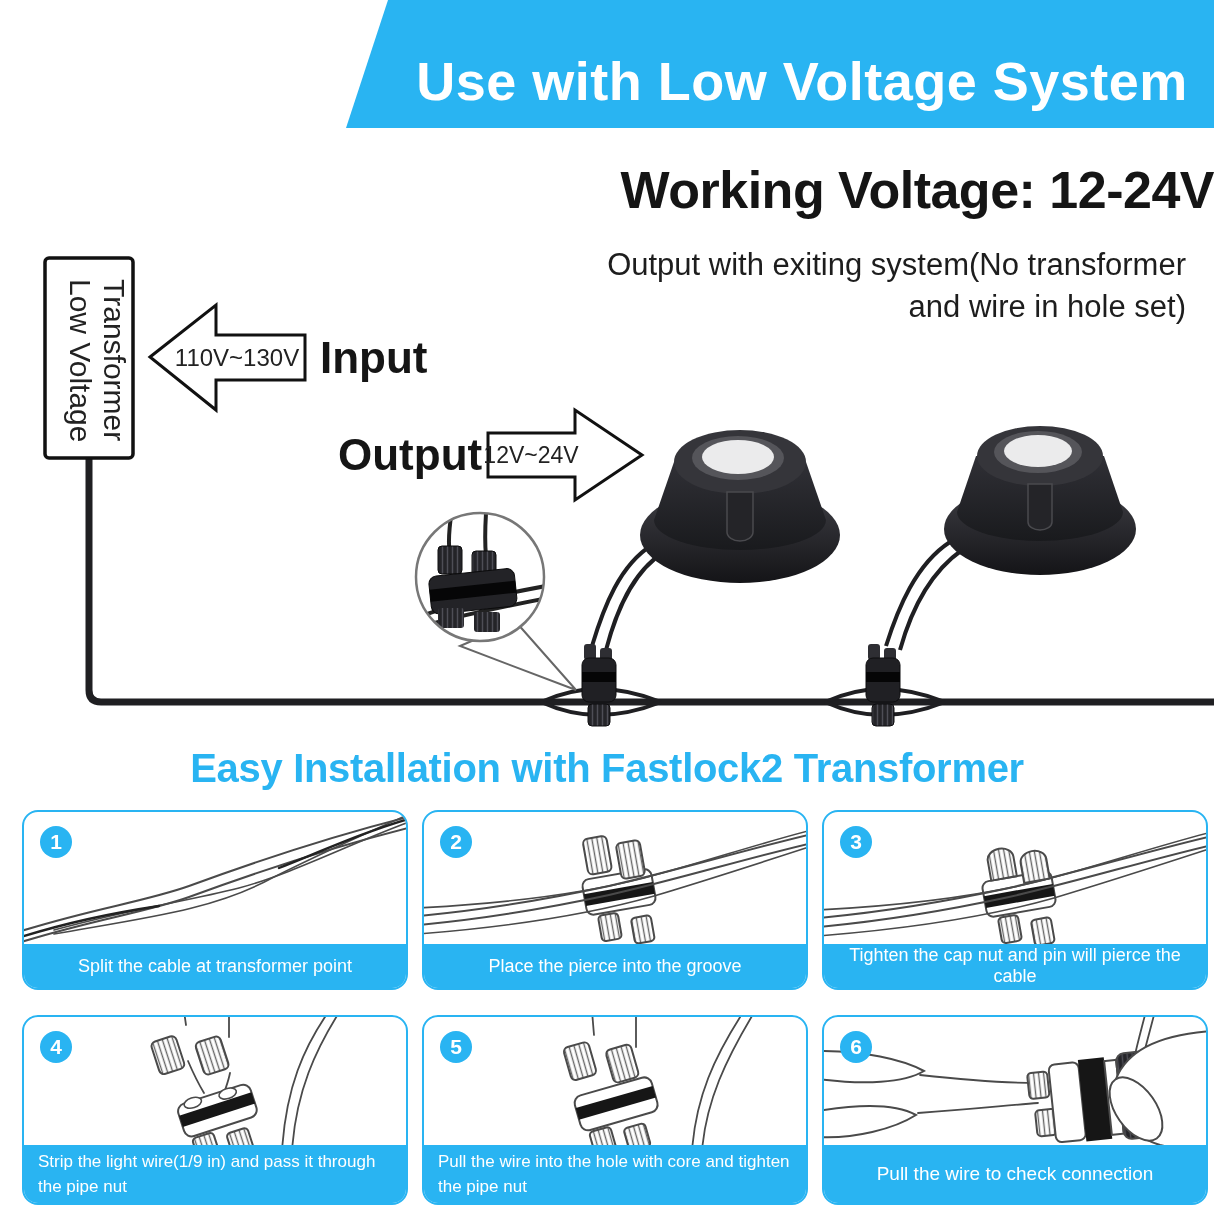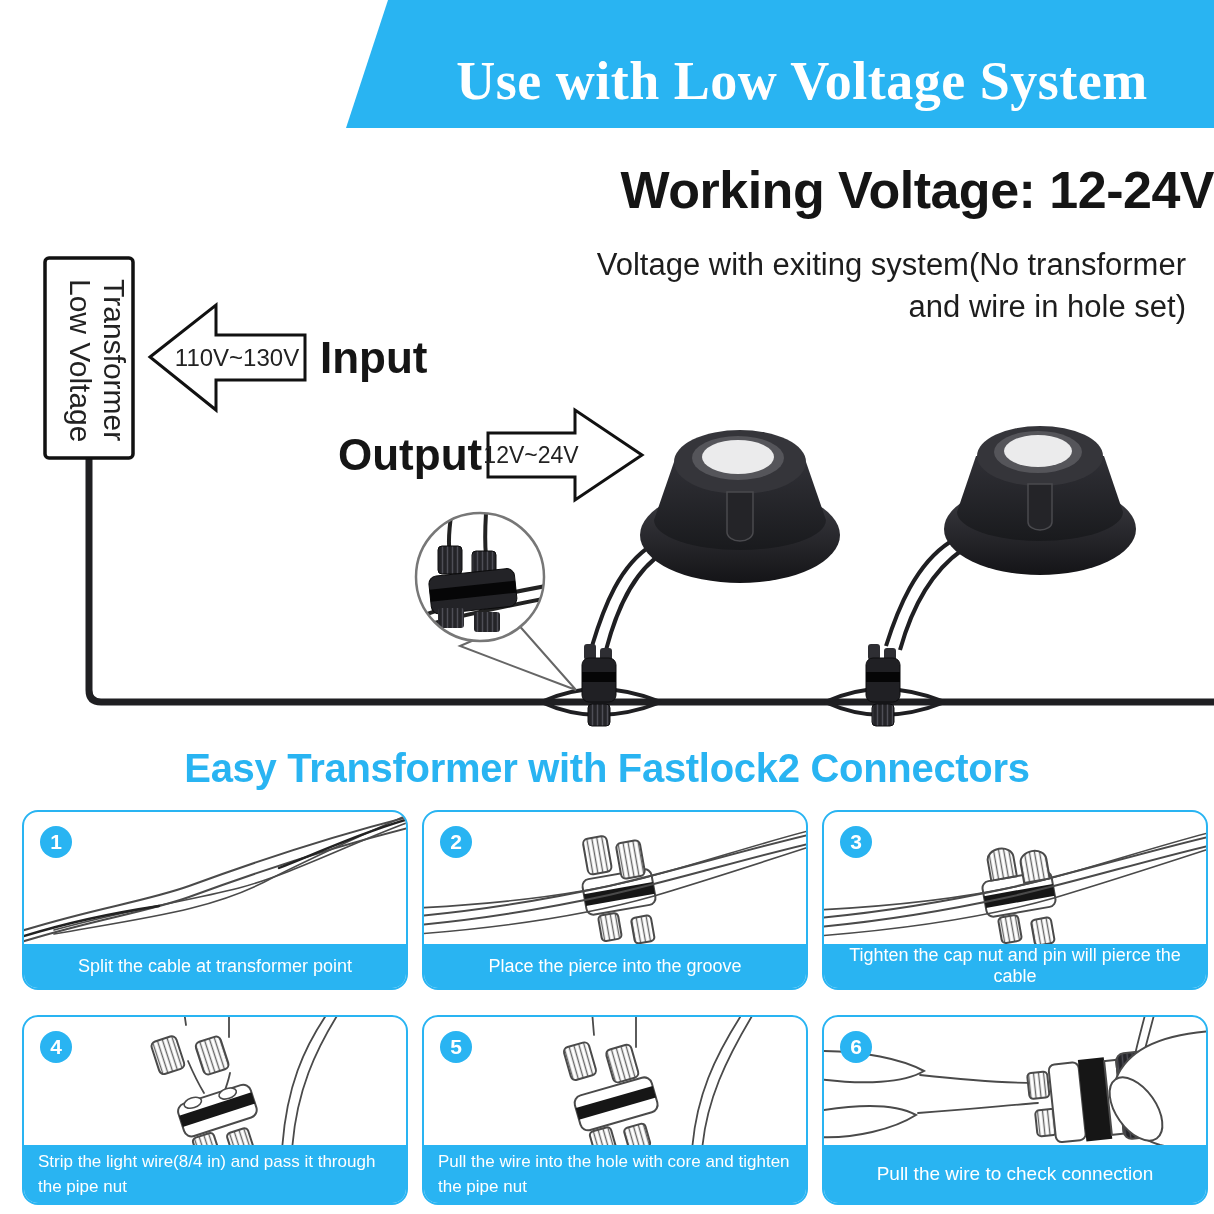--- a/index.html
+++ b/index.html
@@ -9,21 +9,21 @@
   }
   
   .banner{
     position:absolute;left:0;top:0;width:1214px;height:128px;
     background:#29b4f2;
     clip-path:polygon(388px 0,1214px 0,1214px 128px,346px 128px);
   }
   .banner-title{
     position:absolute;left:390px;top:0;width:824px;height:162px;
     display:flex;align-items:center;justify-content:center;
-    color:#ffffff;font-size:54px;font-weight:bold;letter-spacing:.5px;white-space:nowrap;font-family:Liberation Serif, serif;
+    color:#ffffff;font-size:54px;font-weight:bold;letter-spacing:.5px;white-space:nowrap;
   }
   
   .wv-heading{
     position:absolute;right:0;top:160px;width:1198px;text-align:right;
     font-size:52px;font-weight:bold;color:#151515;letter-spacing:-.5px;white-space:nowrap;
   }
   .wv-sub{
     position:absolute;right:28px;top:244px;width:1186px;text-align:right;
     font-size:31px;color:#1d1d1d;line-height:42px;
   }
@@ -62,21 +62,21 @@
   }
 </style>
 </head>
 <body>
 
 <div class="banner"></div>
 <div class="banner-title">Use with Low Voltage System</div>
 
 <div class="wv-heading">Working Voltage: 12-24V</div>
 <div class="wv-sub">
-  <div>Voltage with exiting system(No transformer</div>
+  <div>Output with exiting system(No transformer</div>
   <div>and wire in hole set)</div>
 </div>
 
 <svg class="diagram" viewBox="0 230 1214 510">
   <defs>
     <linearGradient id="gFlange" x1="0" y1="0" x2="0" y2="1">
       <stop offset="0" stop-color="#3f3f45"></stop>
         <stop offset="1" stop-color="#141417"></stop>
     </linearGradient>
     <linearGradient id="gBody" x1="0" y1="0" x2="0" y2="1">
@@ -180,21 +180,21 @@
         <rect x="430" y="572" width="86" height="38" rx="8" fill="#232327" stroke="#0b0b0c"></rect>
         <rect x="430" y="585" width="86" height="12" fill="#060607"></rect>
       </g>
       <rect x="438" y="608" width="26" height="20" rx="3" fill="url(#ribsDark)"></rect>
       <rect x="474" y="612" width="26" height="20" rx="3" fill="url(#ribsDark)"></rect>
     </g>
     <circle cx="480" cy="577" r="64" fill="none" stroke="#777" stroke-width="2.5"></circle>
   </g>
 </svg>
 
-<div class="section-heading">Easy Transformer with Fastlock2 Connectors</div>
+<div class="section-heading">Easy Installation with Fastlock2 Transformer</div>
 
 <div class="grid">
 
   <div class="panel">
     <div class="badge">1</div>
     <div class="art">
       <svg viewBox="0 0 382 132">
         <g fill="none" stroke="#4a4a4a" stroke-width="2" stroke-linecap="round">
           <path d="M-6,120 C70,96 120,90 165,74 C225,52 300,26 388,4"></path>
           <path d="M-6,131 C70,107 120,101 165,85 C225,63 300,37 388,15"></path>
@@ -275,21 +275,21 @@
           <rect x="192" y="22" width="26" height="34" rx="5" fill="url(#ribs)" stroke="#4a4a4a" stroke-width="2"></rect>
           <rect x="155" y="76" width="76" height="34" rx="8" fill="#fff" stroke="#4a4a4a" stroke-width="2"></rect>
           <rect x="155" y="86" width="76" height="12" fill="#161616"></rect>
           <ellipse cx="172" cy="78" rx="9" ry="5" fill="#fff" stroke="#4a4a4a" stroke-width="1.6"></ellipse>
           <ellipse cx="208" cy="80" rx="9" ry="5" fill="#fff" stroke="#4a4a4a" stroke-width="1.6"></ellipse>
           <rect x="160" y="112" width="22" height="24" rx="4" fill="url(#ribs)" stroke="#4a4a4a" stroke-width="2"></rect>
           <rect x="194" y="118" width="22" height="24" rx="4" fill="url(#ribs)" stroke="#4a4a4a" stroke-width="2"></rect>
         </g>
       </svg>
     </div>
-    <div class="caption cap-tall-left">Strip the light wire(8/4 in) and pass it through the pipe nut</div>
+    <div class="caption cap-tall-left">Strip the light wire(1/9 in) and pass it through the pipe nut</div>
   </div>
 
   <div class="panel">
     <div class="badge">5</div>
     <div class="art">
       <svg viewBox="0 0 382 128">
         <g fill="none" stroke="#4a4a4a" stroke-width="1.8" stroke-linecap="round">
           <path d="M320,-6 C290,40 272,80 268,134"></path>
           <path d="M331,-6 C302,42 282,84 278,134"></path>
           <path d="M168,-6 L170,18"></path>

